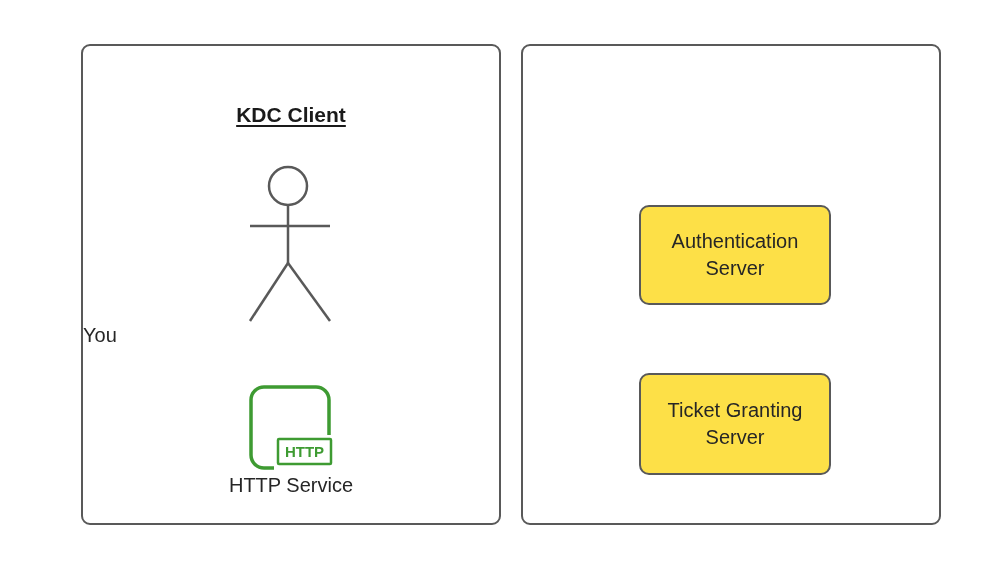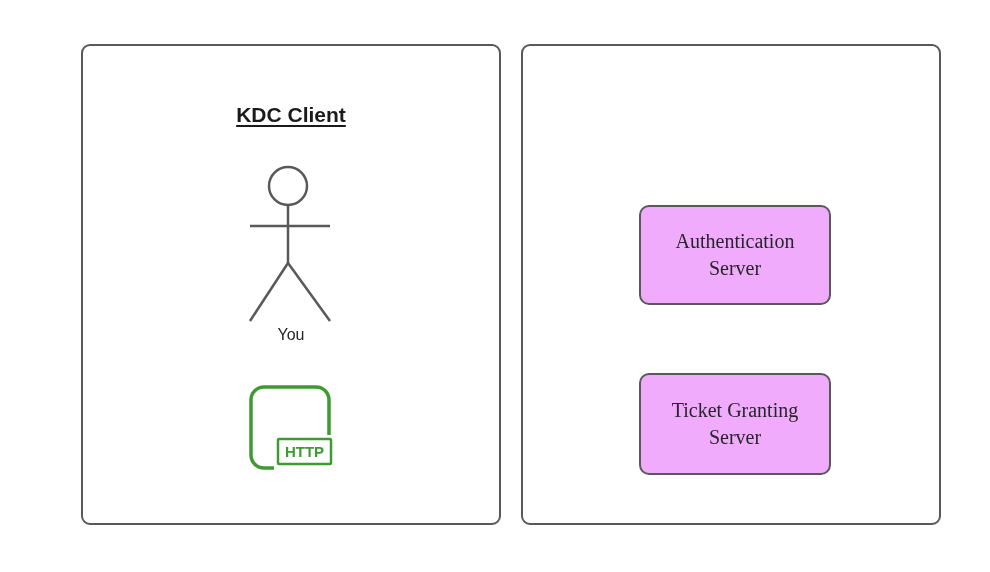--- a/index.html
+++ b/index.html
@@ -50,22 +50,22 @@
   .stick-figure {
     position: absolute;
     left: 158px;
     top: 109px;
   }
   .you-label {
     position: absolute;
     left: 0;
     right: 0;
     top: 277px;
-    text-align: center;
-    font-size: 16px;
+    text-align: left;
+    font-size: 20px;
     line-height: 24px;
     color: #262626;
   }
   .http-icon {
     position: absolute;
     left: 163px;
     top: 334px;
   }
   .service-label {
     position: absolute;
@@ -78,30 +78,29 @@
     color: #262626;
   }
 
   .server-box {
     position: absolute;
     left: 116px;
     width: 192px;
     border: 2px solid #595959;
     border-radius: 10px;
     box-sizing: border-box;
-    background: #f0abfc;
+    background: #fde047;
     display: flex;
     align-items: center;
     justify-content: center;
     text-align: center;
     font-size: 20px;
     line-height: 27px;
     color: #262626;
     white-space: pre-line;
-    font-family: Liberation Serif, serif;
   }
   .server-box.auth { top: 159px; height: 100px; }
   .server-box.tgs  { top: 327px; height: 102px; }
 </style>
 </head>
 <body>
 
 <div class="page">
 
   <div class="panel panel-left">
@@ -117,20 +116,21 @@
 
     <div class="you-label">You</div>
 
     <svg class="http-icon" width="90" height="95" viewBox="0 0 90 95">
       <rect x="5" y="7" width="78" height="81" rx="13" fill="none" stroke="#3e9b32" stroke-width="3.5"></rect>
       <rect x="28" y="55" width="61" height="35" fill="#ffffff"></rect>
       <rect x="32" y="59" width="53" height="25" rx="1" fill="#ffffff" stroke="#3e9b32" stroke-width="2.5"></rect>
       <text x="58.5" y="77" text-anchor="middle" font-size="15" font-weight="bold" fill="#3e9b32" font-family="Liberation Sans, sans-serif">HTTP</text>
     </svg>
 
+    <div class="service-label">HTTP Service</div>
   </div>
 
   <div class="panel panel-right">
 
     <div class="server-box auth">Authentication
 Server</div>
 
     <div class="server-box tgs">Ticket Granting
 Server</div>
   </div>

